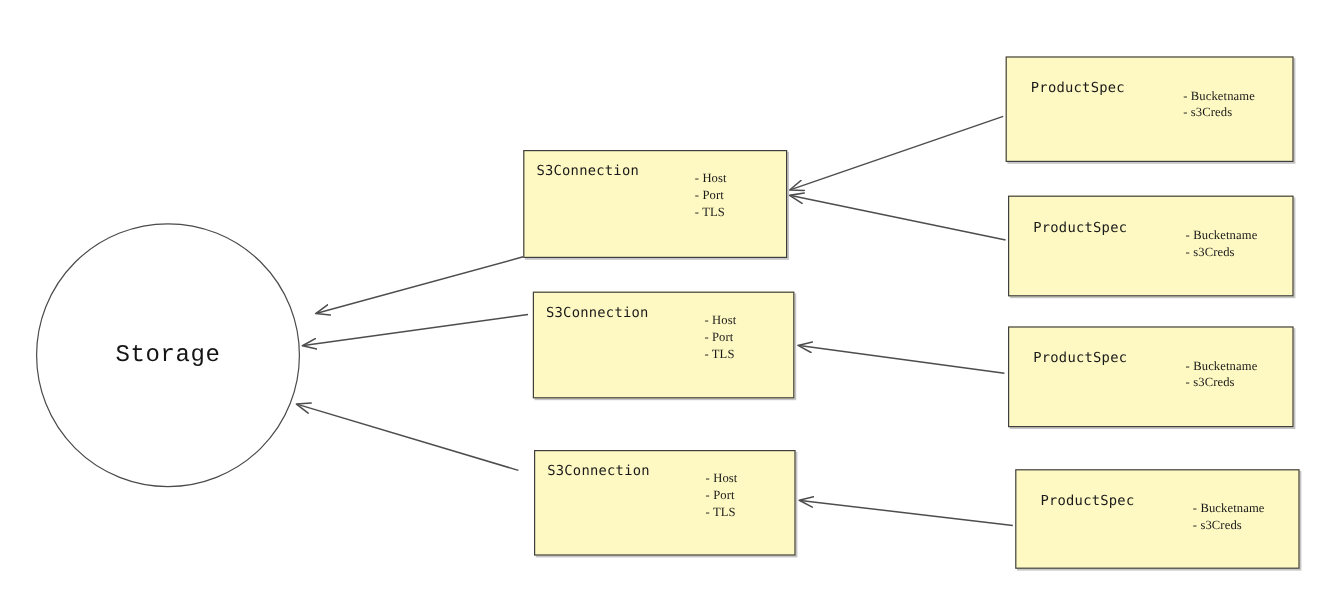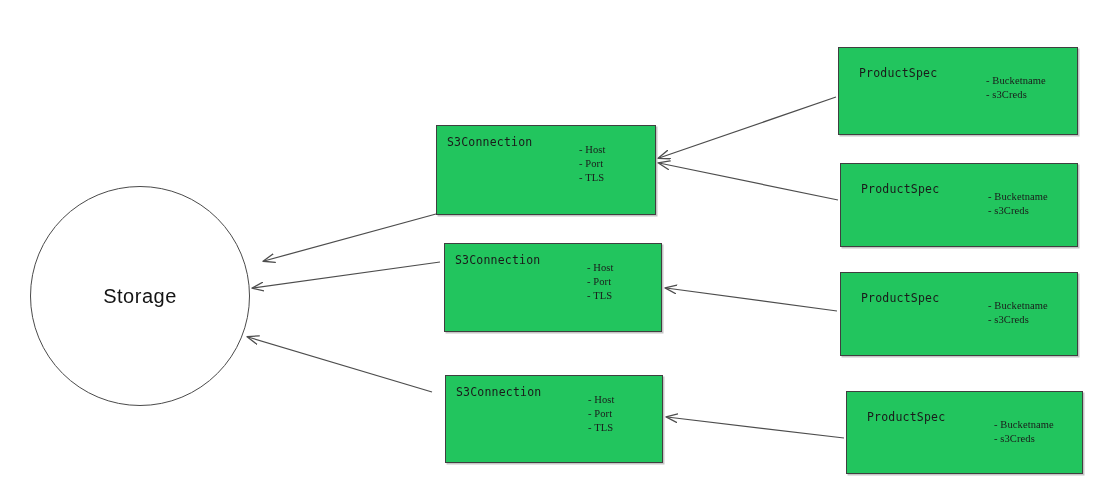--- a/index.html
+++ b/index.html
@@ -23,21 +23,21 @@
     left: 0;
     top: 0;
     width: 1119px;
     height: 493px;
     pointer-events: none;
   }
   .node-box {
     position: absolute;
     box-sizing: border-box;
     border: 1.4px solid #3f3f3f;
-    background: #22c55e;
+    background: #fef9c3;
     box-shadow: 1.5px 1.5px 0 0 rgba(150,150,150,0.55);
   }
   .node-title {
     position: absolute;
     font-family: "DejaVu Sans Mono", monospace;
     font-size: 11.5px;
     color: #1a1a1a;
     white-space: nowrap;
     letter-spacing: 0.2px;
   }
@@ -58,21 +58,21 @@
     position: absolute;
     box-sizing: border-box;
     border: 1.3px solid #4a4a4a;
     border-radius: 50%;
     background: #ffffff;
     display: flex;
     align-items: center;
     justify-content: center;
   }
   .circle-label {
-    font-family: Liberation Sans, sans-serif;
+    font-family: Liberation Mono, monospace;
     font-size: 20px;
     color: #141414;
     letter-spacing: 0.5px;
     white-space: nowrap;
   }
 </style>
 </head>
 <body>
 
 <div id="canvas">

